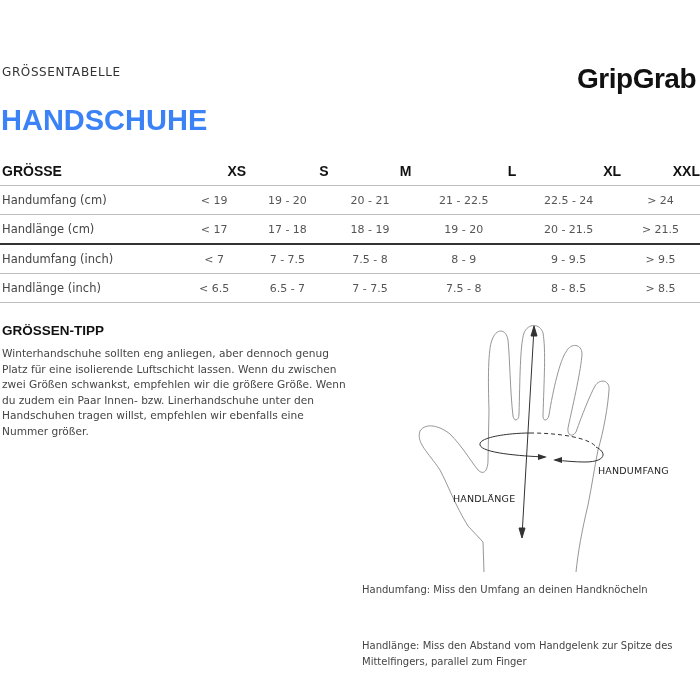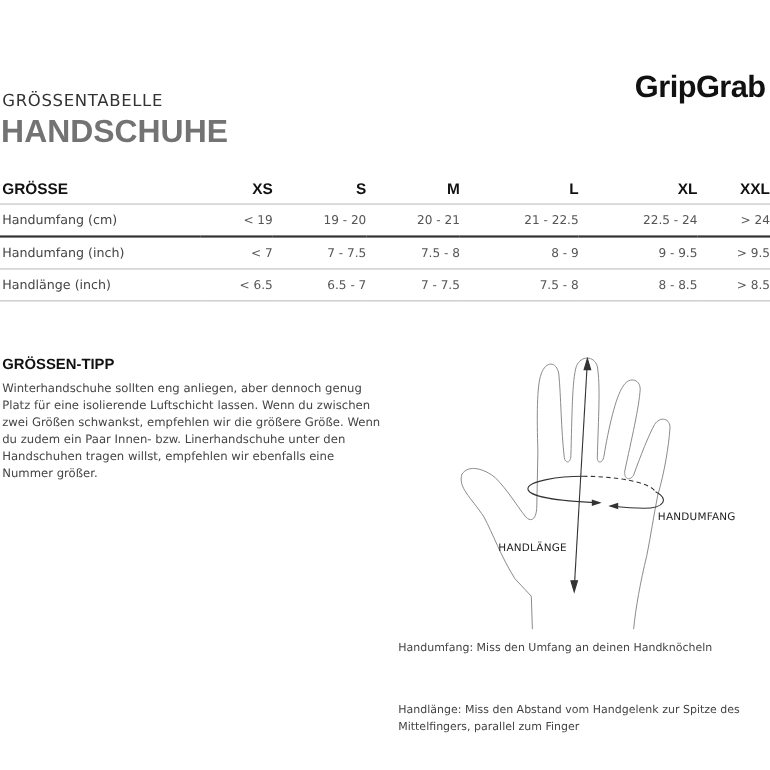--- a/index.html
+++ b/index.html
@@ -1,24 +1,24 @@
 <!DOCTYPE html>
 <html><head>
 <meta charset="utf-8">
 <style>
   html, body { margin: 0; padding: 0; background: #ffffff; }
   body { width: 700px; height: 700px; position: relative; overflow: hidden;
          font-family: "DejaVu Sans", sans-serif; color: #1a1a1a; }
-  .eyebrow { position: absolute; left: 2px; top: 82px; font-size: 15px; letter-spacing: 0.6px; color: #333; }
+  .eyebrow { position: absolute; left: 2px; top: 65px; font-size: 12px; letter-spacing: 0.6px; color: #333; }
   .logo { position: absolute; right: 4px; top: 63px; font-family: "Liberation Sans", sans-serif; font-weight: bold; font-size: 28px; letter-spacing: -0.5px; color: #111; }
-  .title { position: absolute; left: 1px; top: 104px; font-family: "Liberation Sans", sans-serif; font-weight: bold; font-size: 29px; letter-spacing: 0px; color: #737373; }
+  .title { position: absolute; left: 1px; top: 104px; font-family: "Liberation Sans", sans-serif; font-weight: bold; font-size: 29px; letter-spacing: 0px; color: #3b82f6; }
   table.size-table { position: absolute; left: 0; top: 157px; width: 700px; border-collapse: collapse; }
   table.size-table th { font-family: "Liberation Sans", sans-serif; font-weight: bold; font-size: 14px; color: #111; height: 28px; padding: 0; text-align: right; }
   table.size-table th.rowhead { text-align: left; padding-left: 2px; font-size: 14px; }
-  table.size-table td { font-size: 11px; color: #555; height: 28px; padding: 0; text-align: right; border-top: 1px solid #bdbdbd; }
+  table.size-table td { font-size: 11px; color: #555; height: 28px; padding: 0; text-align: center; border-top: 1px solid #bdbdbd; }
   table.size-table td.rowlabel { text-align: left; padding-left: 2px; color: #444; font-size: 11.5px; }
   table.size-table tr.sep td { border-top: 2px solid #333; }
   table.size-table tr.last td { border-bottom: 1px solid #bdbdbd; }
   .col-label { width: 180px; margin-top: 20px; }
   .tip-title { position: absolute; left: 2px; top: 323px; font-family: "Liberation Sans", sans-serif; font-weight: bold; font-size: 13.5px; color: #111; }
   .tip-text { position: absolute; left: 2px; top: 346px; width: 345px; font-size: 10.6px; line-height: 15.5px; color: #444; }
   .diagram { position: absolute; left: 410px; top: 320px; width: 290px; height: 255px; }
   .diagram-label { position: absolute; font-size: 9.5px; color: #222; letter-spacing: 0.2px; }
   .note { position: absolute; left: 362px; font-size: 10px; line-height: 16px; color: #444; width: 338px; }
 </style>
@@ -43,20 +43,29 @@
   </thead>
   <tbody>
     <tr>
       <td class="rowlabel">Handumfang (cm)</td>
       <td>&lt; 19</td>
       <td>19 - 20</td>
       <td>20 - 21</td>
       <td>21 - 22.5</td>
       <td>22.5 - 24</td>
       <td>&gt; 24</td>
+    </tr>
+    <tr>
+      <td class="rowlabel">Handlänge (cm)</td>
+      <td>&lt; 17</td>
+      <td>17 - 18</td>
+      <td>18 - 19</td>
+      <td>19 - 20</td>
+      <td>20 - 21.5</td>
+      <td>&gt; 21.5</td>
     </tr>
     <tr class="sep">
       <td class="rowlabel">Handumfang (inch)</td>
       <td>&lt; 7</td>
       <td>7 - 7.5</td>
       <td>7.5 - 8</td>
       <td>8 - 9</td>
       <td>9 - 9.5</td>
       <td>&gt; 9.5</td>
     </tr>

